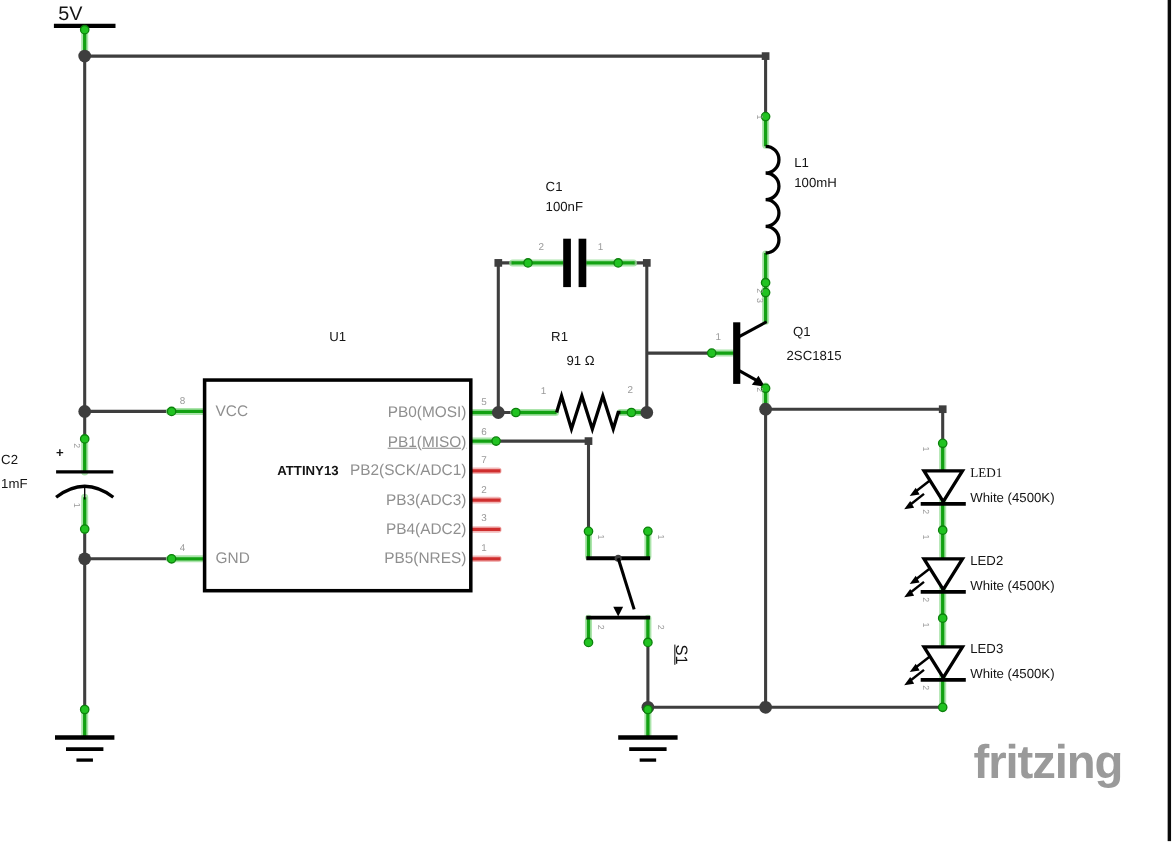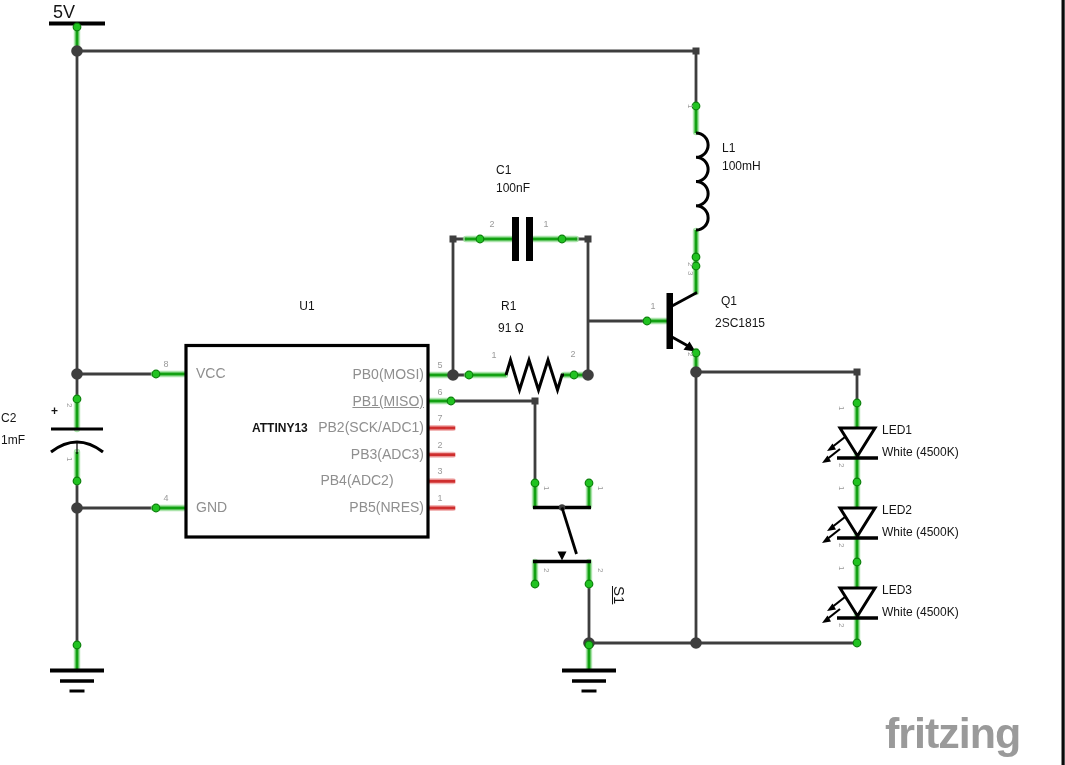--- a/index.html
+++ b/index.html
@@ -206,36 +206,36 @@
   <span class="t sb" style="left:252px;top:422px;">ATTINY13</span>
   <span class="pl" style="left:196px;top:366px;">VCC</span>
   <span class="pl" style="left:196px;top:500px;">GND</span>
   <span class="pn ctr" style="left:159px;top:360px;width:14px;">8</span>
   <span class="pn ctr" style="left:159px;top:494px;width:14px;">4</span>
 
   <span class="pl" style="left:290px;top:367px;width:134px;text-align:right;">PB0(MOSI)</span>
   <span class="pl" style="left:290px;top:393.6px;width:134px;text-align:right;text-decoration:underline;">PB1(MISO)</span>
   <span class="pl" style="left:290px;top:420.2px;width:134px;text-align:right;">PB2(SCK/ADC1)</span>
   <span class="pl" style="left:290px;top:446.8px;width:134px;text-align:right;">PB3(ADC3)</span>
-  <span class="pl" style="left:290px;top:473.4px;width:134px;text-align:center;">PB4(ADC2)</span>
+  <span class="pl" style="left:290px;top:473.4px;width:134px;text-align:right;">PB4(ADC2)</span>
   <span class="pl" style="left:290px;top:500px;width:134px;text-align:right;">PB5(NRES)</span>
   <span class="pn ctr" style="left:432px;top:361px;width:16px;">5</span>
   <span class="pn ctr" style="left:432px;top:387.6px;width:16px;">6</span>
   <span class="pn ctr" style="left:432px;top:414.2px;width:16px;">7</span>
   <span class="pn ctr" style="left:432px;top:440.8px;width:16px;">2</span>
   <span class="pn ctr" style="left:432px;top:467.4px;width:16px;">3</span>
   <span class="pn ctr" style="left:432px;top:494px;width:16px;">1</span>
 
   <span class="t" style="left:496px;top:164px;">C1</span>
   <span class="t" style="left:496px;top:182px;">100nF</span>
   <span class="pn ctr" style="left:485px;top:220px;width:14px;">2</span>
   <span class="pn ctr" style="left:539px;top:220px;width:14px;">1</span>
 
   <span class="t" style="left:501px;top:300px;">R1</span>
-  <span class="t" style="left:498px;top:322px;">91 Ω</span>
+  <span class="t" style="left:515px;top:322px;">91 Ω</span>
   <span class="pn ctr" style="left:487px;top:351px;width:14px;">1</span>
   <span class="pn ctr" style="left:566px;top:350px;width:14px;">2</span>
 
   <span class="t" style="left:722px;top:142px;">L1</span>
   <span class="t" style="left:722px;top:160px;">100mH</span>
   <span class="rot" style="left:694px;top:104px;">1</span>
   <span class="rot" style="left:694px;top:262px;">2</span>
 
   <span class="t" style="left:721px;top:295px;">Q1</span>
   <span class="t" style="left:715px;top:317px;">2SC1815</span>
@@ -248,30 +248,30 @@
   <span class="t bold" style="left:51px;top:405px;">+</span>
   <span class="rot" style="left:73px;top:403px;">2</span>
   <span class="rot" style="left:73px;top:457px;">1</span>
 
   <span class="rlbl" style="left:628px;top:586px;">S1</span>
   <span class="rot" style="left:550px;top:486px;">1</span>
   <span class="rot" style="left:604px;top:486px;">1</span>
   <span class="rot" style="left:550px;top:568px;">2</span>
   <span class="rot" style="left:604px;top:568px;">2</span>
 
-  <span class="t" style="left:882px;top:424px;">LED1</span>
+  <span class="t" style="left:882px;top:424px;font-family:Liberation Serif, serif;">LED1</span>
   <span class="t" style="left:882px;top:446px;">White (4500K)</span>
   <span class="rot" style="left:845px;top:406px;">1</span>
   <span class="rot" style="left:845px;top:463px;">2</span>
 
   <span class="t" style="left:882px;top:504px;">LED2</span>
   <span class="t" style="left:882px;top:526px;">White (4500K)</span>
   <span class="rot" style="left:845px;top:486px;">1</span>
   <span class="rot" style="left:845px;top:543px;">2</span>
 
   <span class="t" style="left:882px;top:584px;">LED3</span>
   <span class="t" style="left:882px;top:606px;">White (4500K)</span>
   <span class="rot" style="left:845px;top:566px;">1</span>
   <span class="rot" style="left:845px;top:623px;">2</span>
 
-  <span class="wm" style="left:885px;top:712px;">fritzing</span>
+  <span class="wm" style="left:885px;top:672px;">fritzing</span>
 
 </div>
 
 </body></html>

